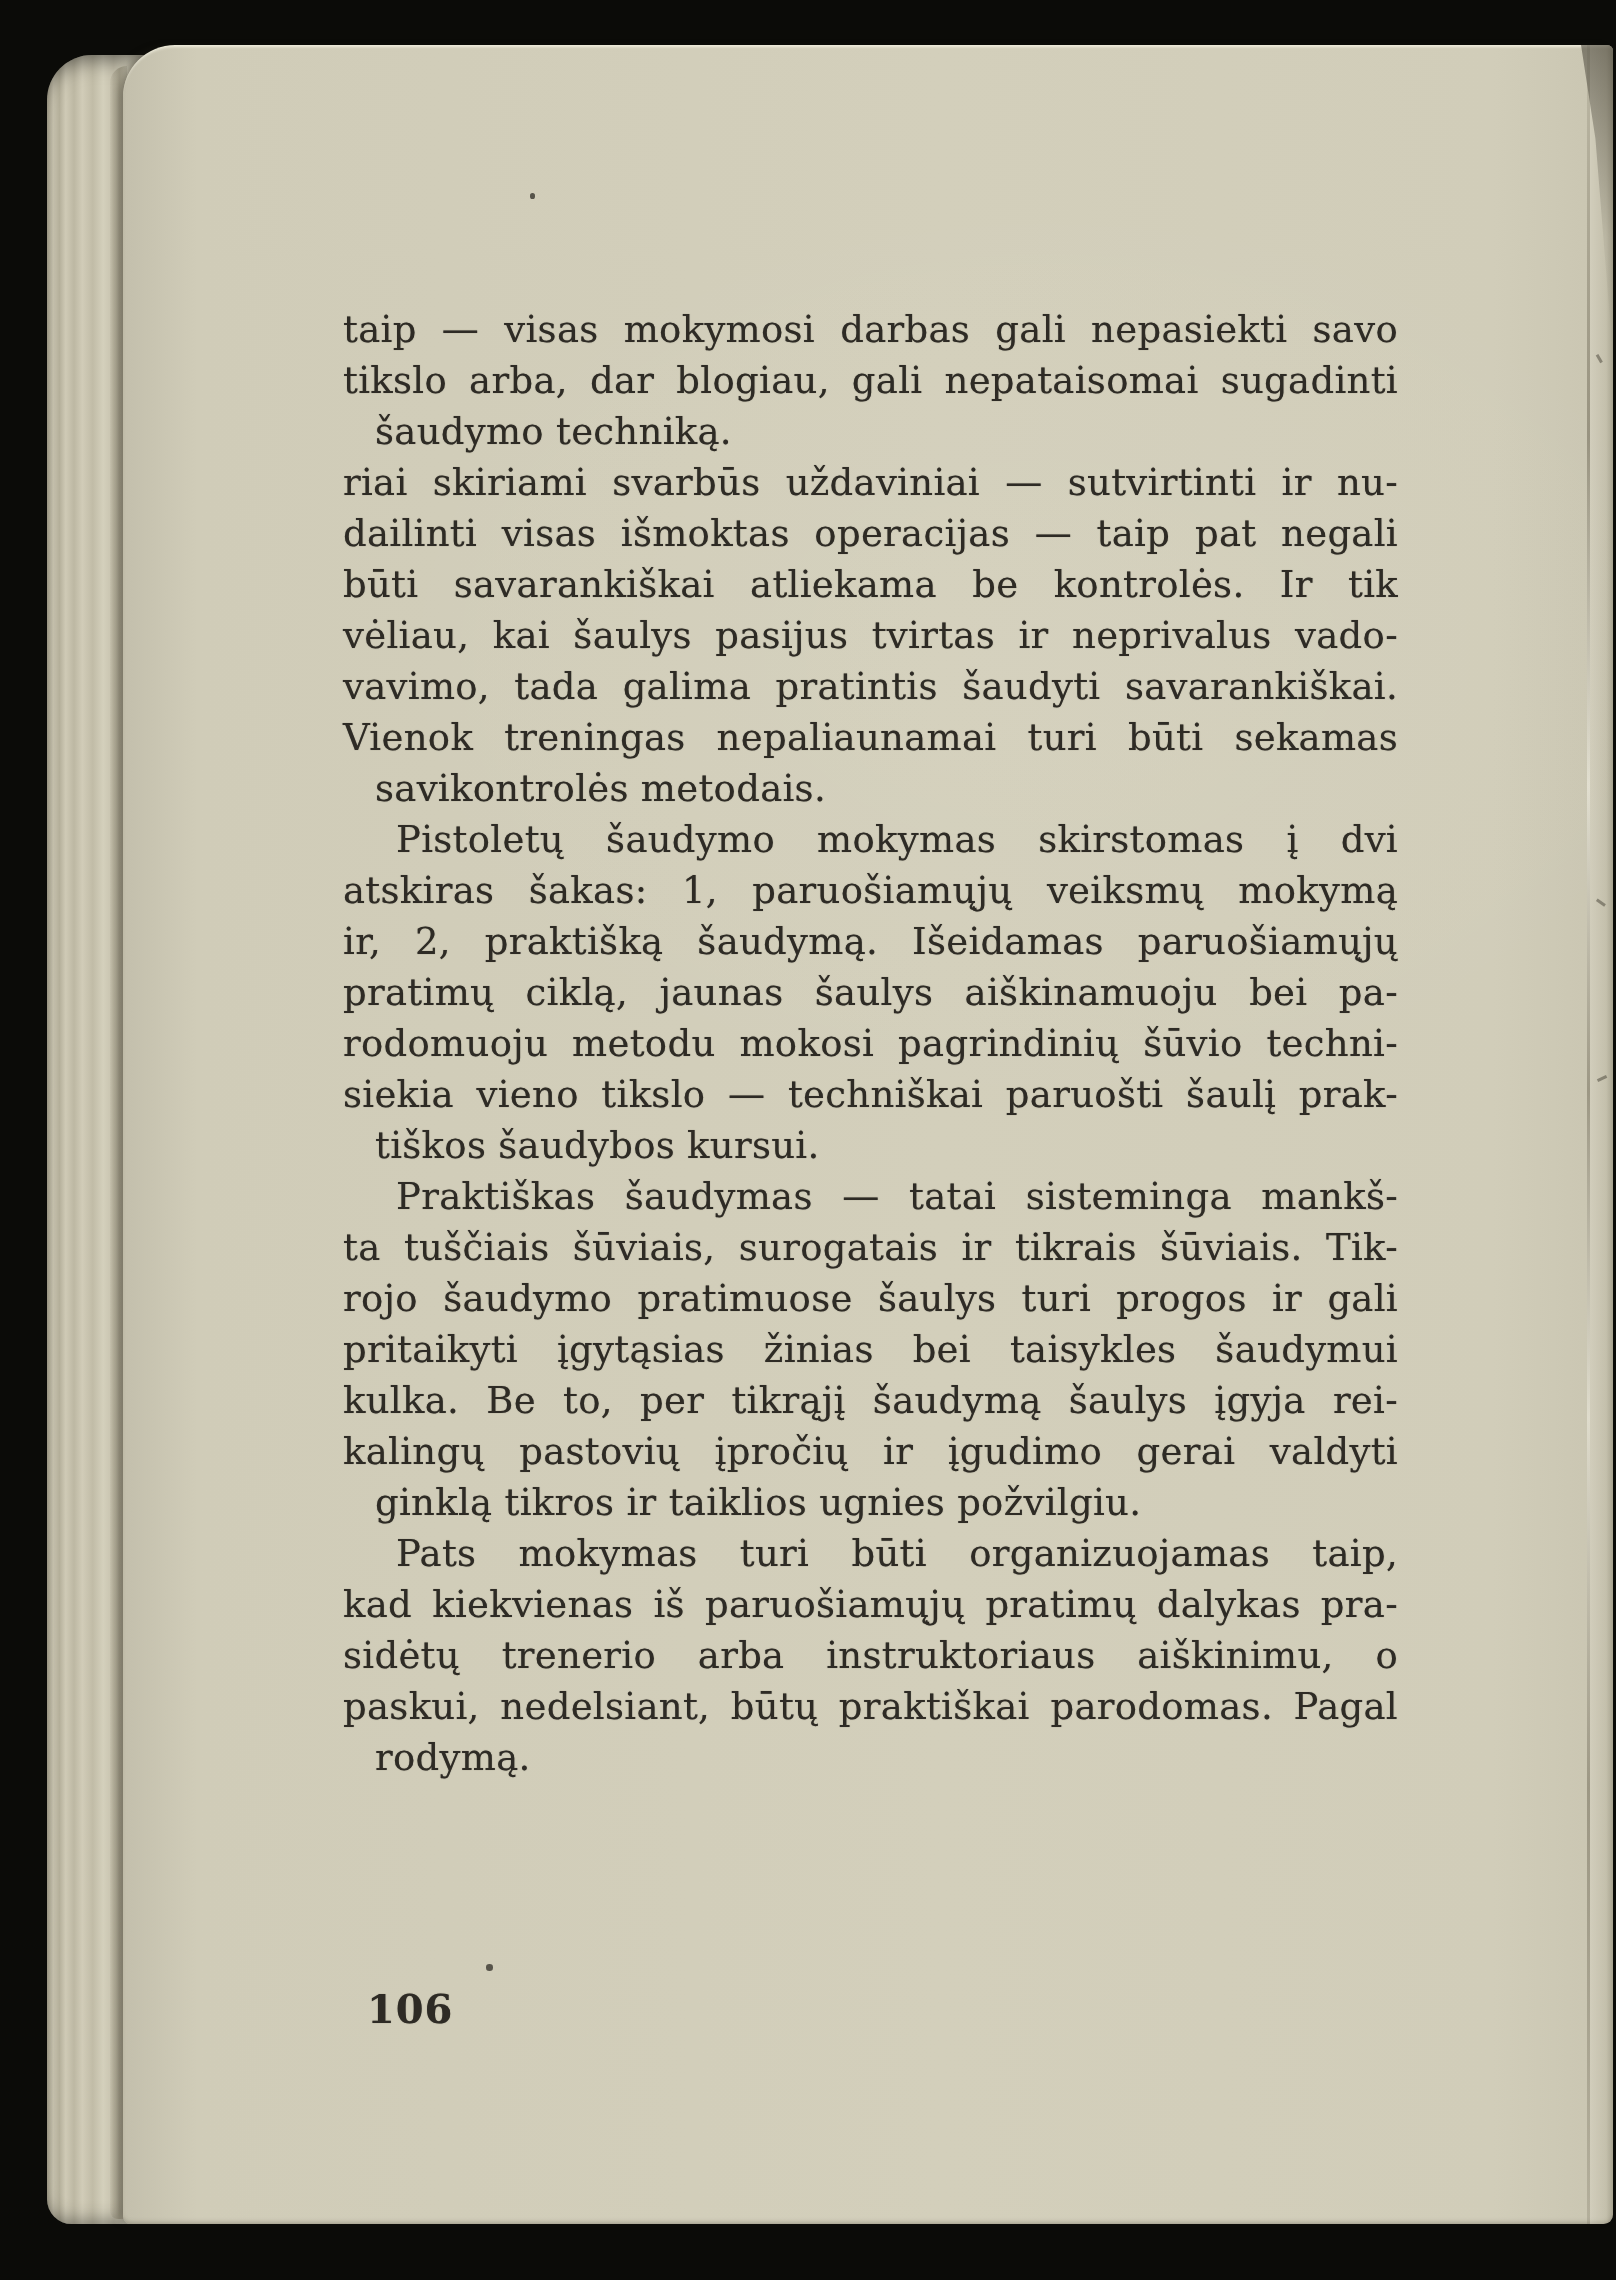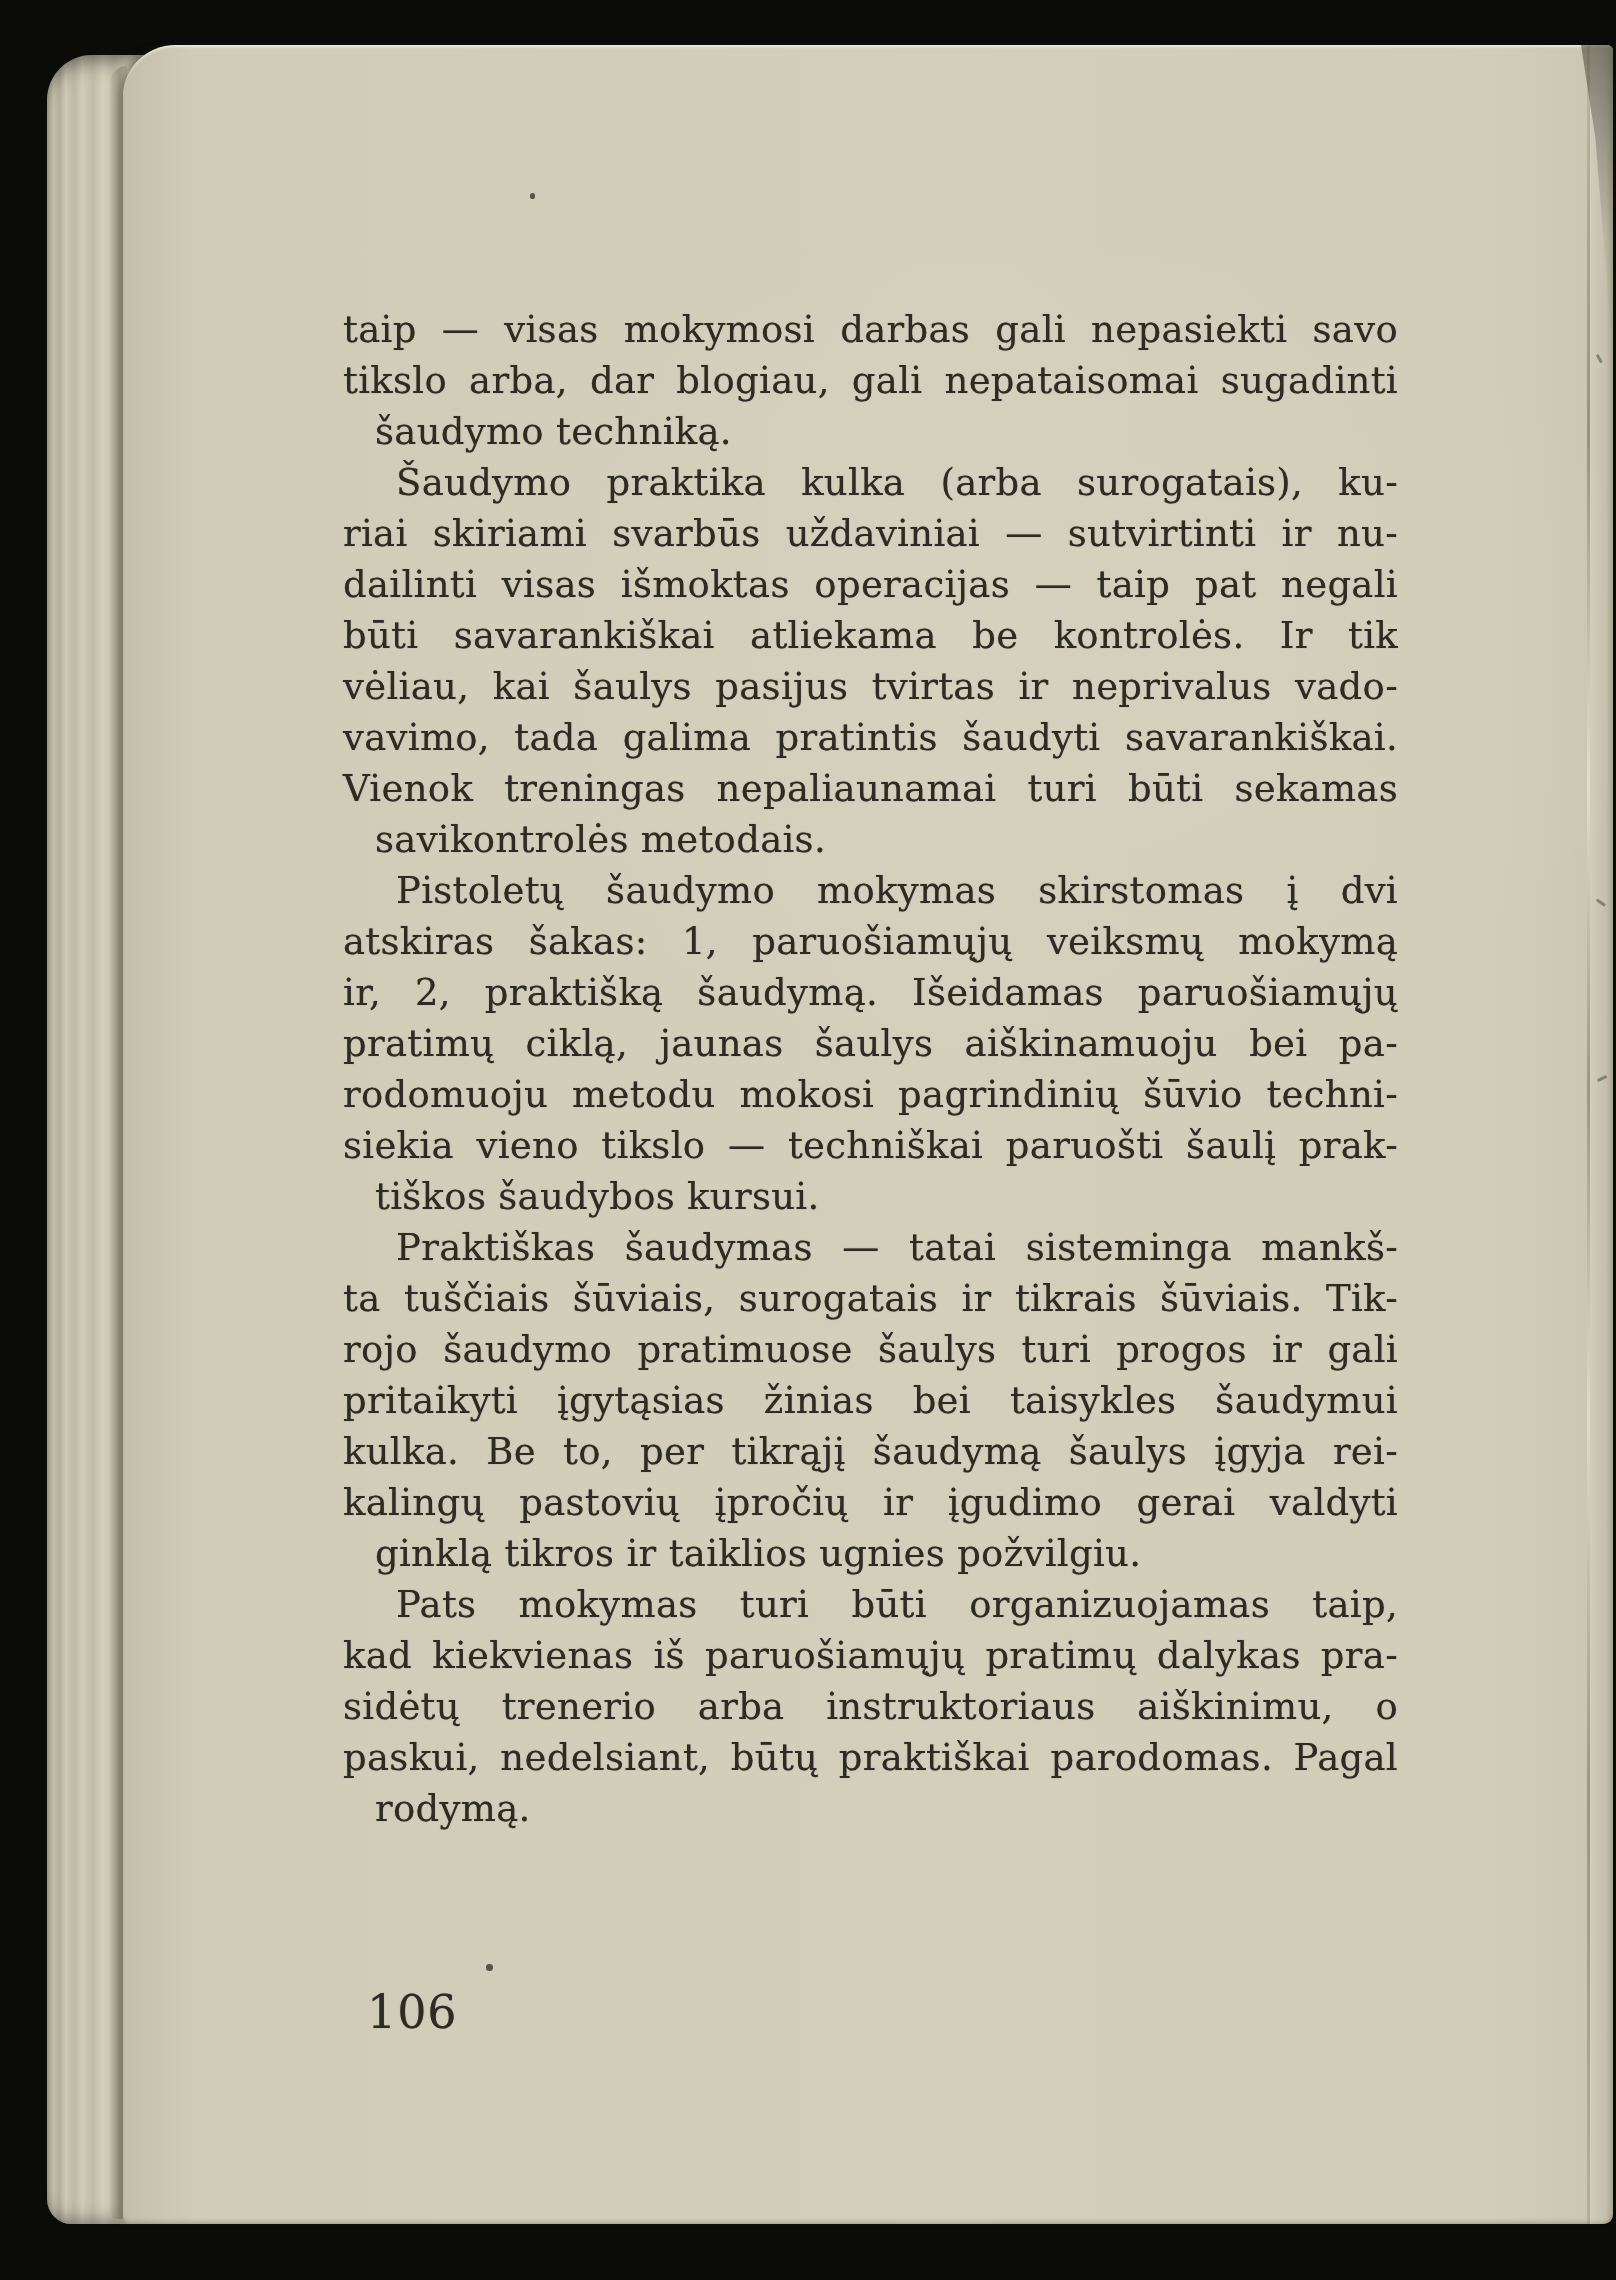--- a/index.html
+++ b/index.html
@@ -88,23 +88,24 @@
     text-align:justify;
     text-align-last:justify;
     white-space:normal;
   }
   .line.indent{padding-left:53px;}
   .line.no-just{text-align-last:left;margin-left:32px;}
   .page-number{
     position:absolute;
     left:244px;top:1940px;  
     color:var(--ink);
-    font-size:46px;
+    font-size:40px;
     letter-spacing:0.9px;
     text-shadow:0 0 0.9px rgba(46,43,37,.55);
+    font-weight:bold;
   }
   .speck{
     position:absolute;border-radius:50%;
     background:rgba(46,43,37,.75);
   }
   .speck.s1{left:363px;top:1919px;width:6.6px;height:6.6px;}   
   .speck.s2{left:407px;top:148px;width:4.7px;height:5.7px;}    
   .fiber{
     position:absolute;background:rgba(70,66,54,.5);
   }
@@ -121,21 +122,20 @@
 
   <div class="page">
     <div class="crease"></div>
     <div class="edge-strip"></div>
     <div class="corner-fold"></div>
 
     <div class="text-block">
         <div class="line">taip — visas mokymosi darbas gali nepasiekti savo</div>
         <div class="line">tikslo arba, dar blogiau, gali nepataisomai sugadinti</div>
         <div class="line no-just">šaudymo techniką.</div>
-        <div class="line indent">Šaudymo praktika kulka (arba surogatais), ku-</div>
         <div class="line">riai skiriami svarbūs uždaviniai — sutvirtinti ir nu-</div>
         <div class="line">dailinti visas išmoktas operacijas — taip pat negali</div>
         <div class="line">būti savarankiškai atliekama be kontrolės. Ir tik</div>
         <div class="line">vėliau, kai šaulys pasijus tvirtas ir neprivalus vado-</div>
         <div class="line">vavimo, tada galima pratintis šaudyti savarankiškai.</div>
         <div class="line">Vienok treningas nepaliaunamai turi būti sekamas</div>
         <div class="line no-just">savikontrolės metodais.</div>
         <div class="line indent">Pistoletų šaudymo mokymas skirstomas į dvi</div>
         <div class="line">atskiras šakas: 1, paruošiamųjų veiksmų mokymą</div>
         <div class="line">ir, 2, praktišką šaudymą. Išeidamas paruošiamųjų</div>

